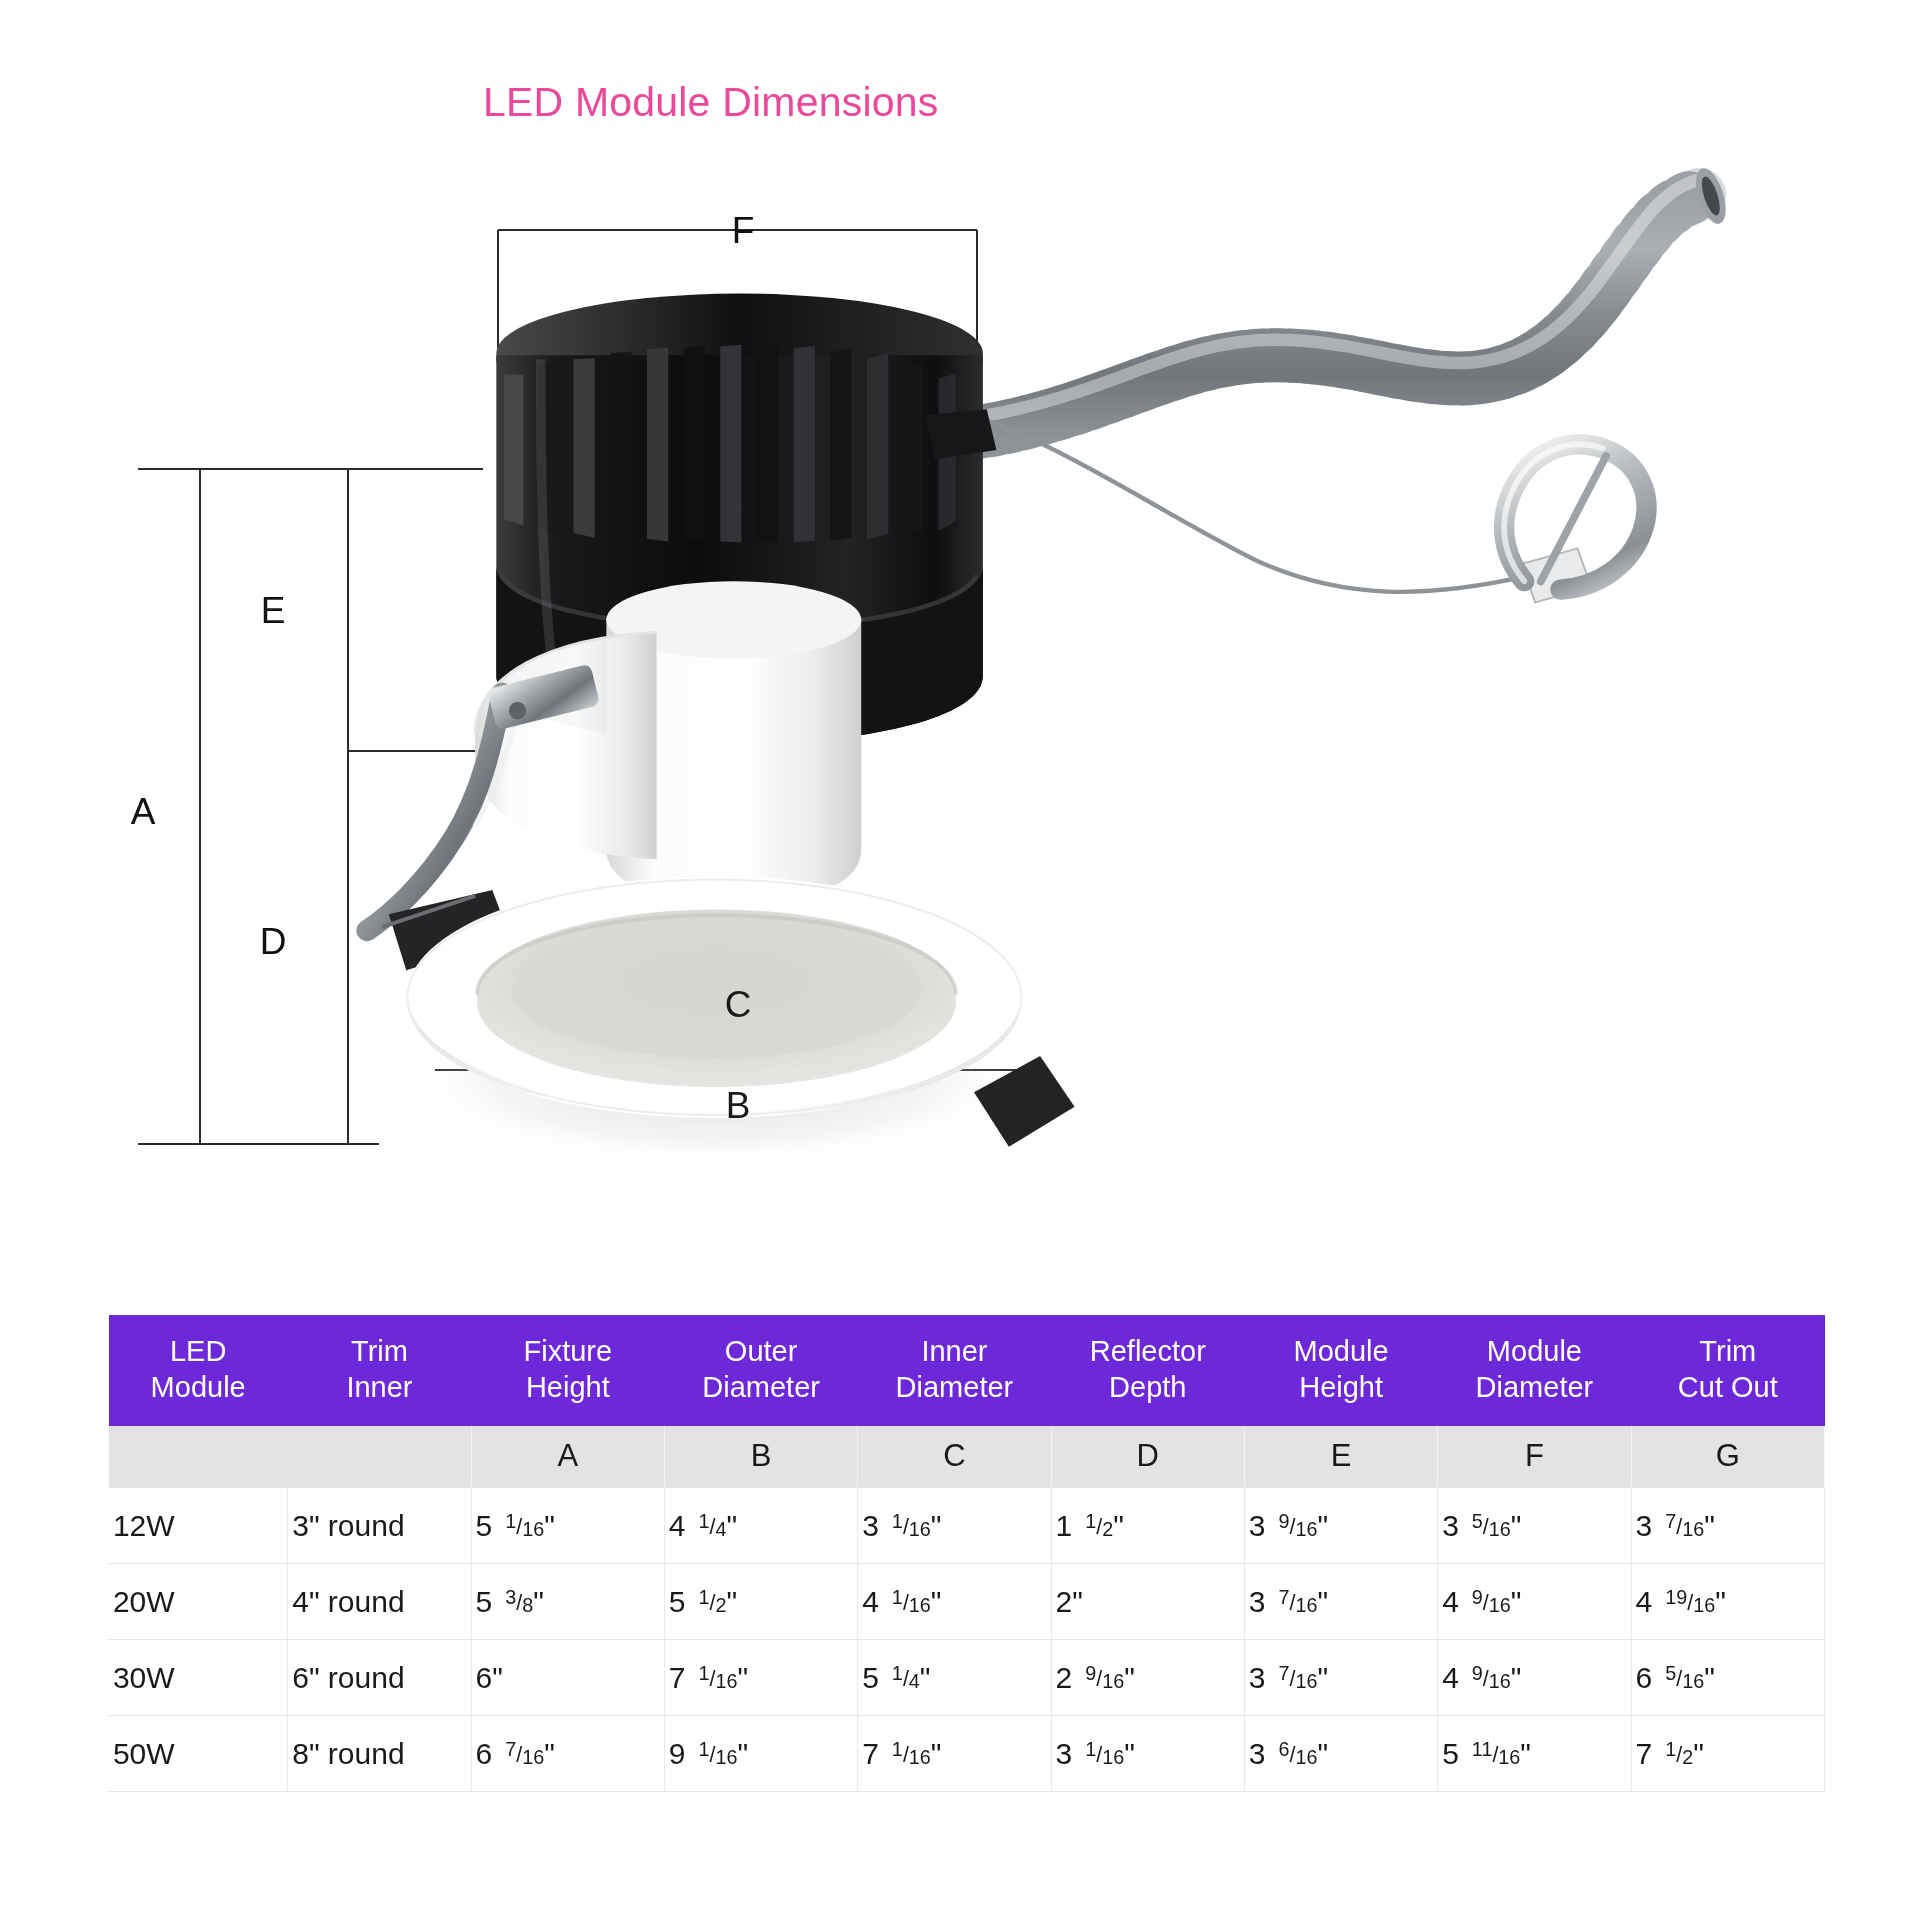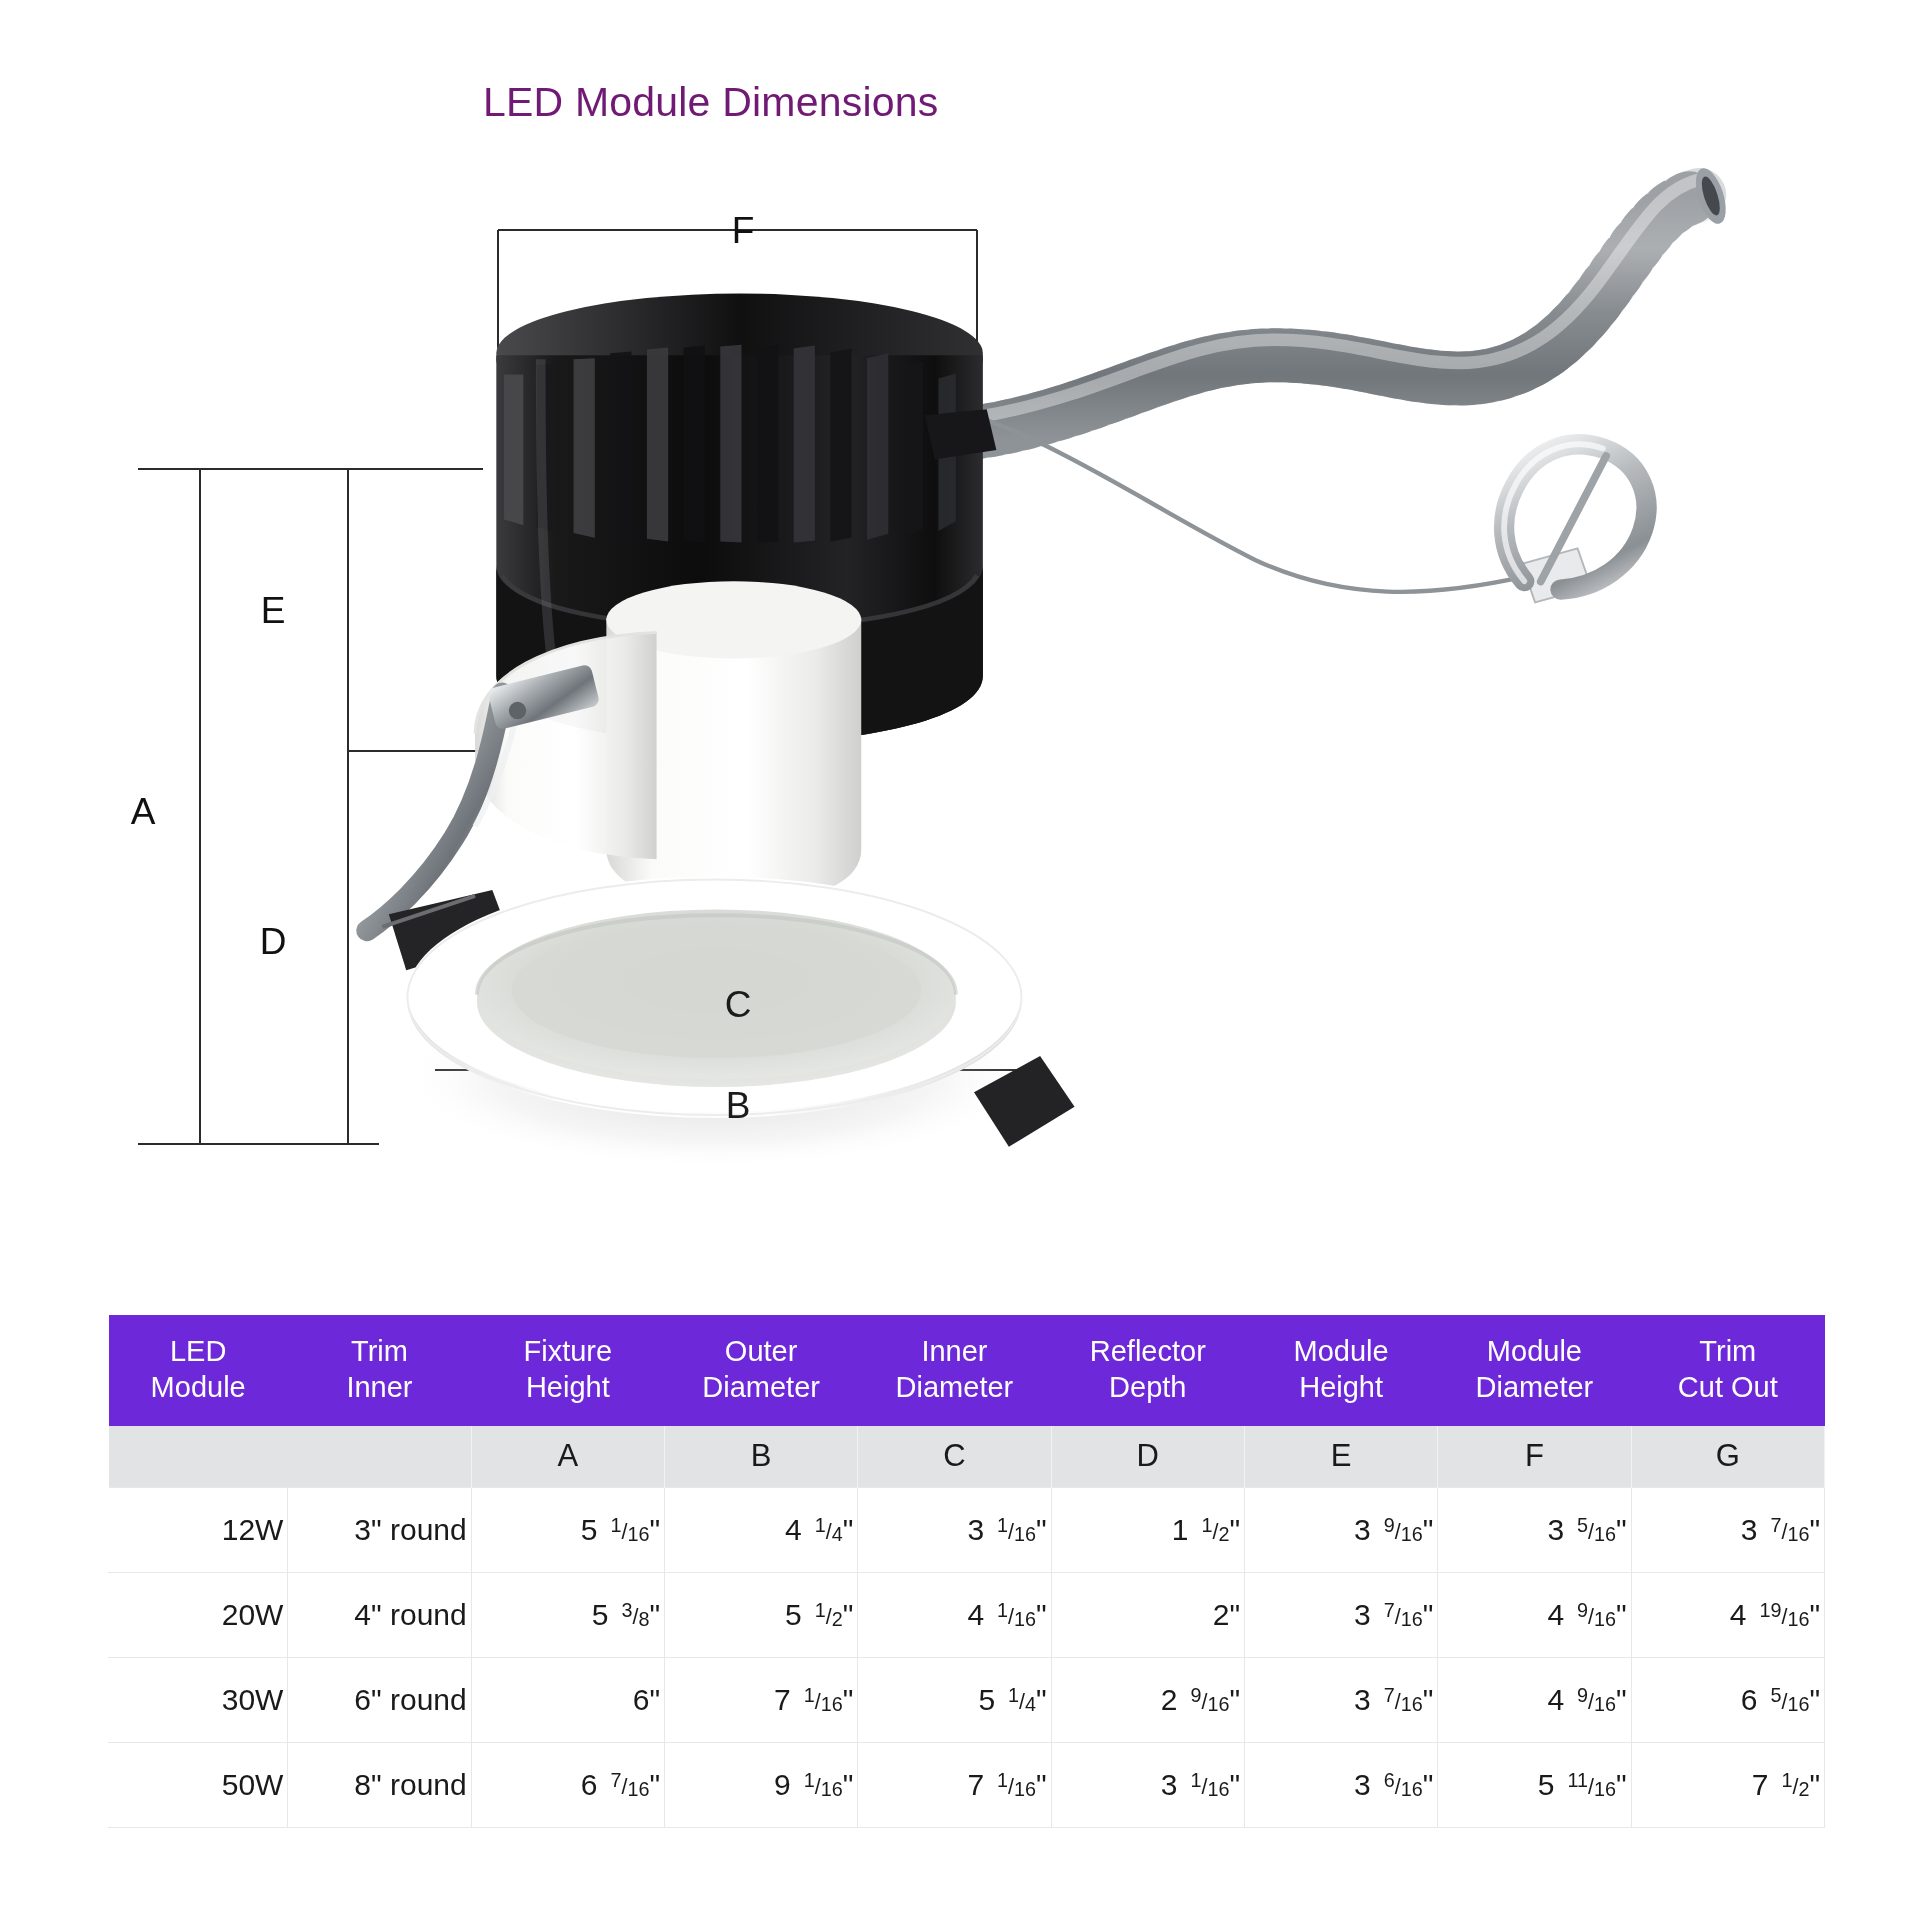--- a/index.html
+++ b/index.html
@@ -18,21 +18,21 @@
   }
 
   
   #page-title {
     position: absolute;
     left: 483px;
     top: 79px;
     font-size: 41px;
     font-weight: 400;
     letter-spacing: 0.2px;
-    color: #701a75;
+    color: #ec4899;
     white-space: nowrap;
   }
 
   
   #diagram {
     position: absolute;
     left: 0;
     top: 0;
     width: 1931px;
     height: 1284px;
@@ -84,22 +84,22 @@
     border-left: 1px solid #f2f2f2;
     border-right: 1px solid #f2f2f2;
     height: 60px;
   }
   #spec-table thead tr.head-letters th.blank {
     border-left: none;
     border-right: none;
   }
 
   #spec-table tbody td {
-    height: 85px;
-    text-align: right;
+    height: 76px;
+    text-align: left;
     vertical-align: middle;
     font-size: 30px;
     font-weight: 400;
     color: #1a1a1a;
     border: 1px solid #e8e8e8;
     padding: 0 3.9px;
     white-space: nowrap;
   }
   #spec-table tbody tr td:first-child { border-left: 1px solid #ffffff; }
   #spec-table tbody tr td:last-child  { border-right: 1px solid #e8e8e8; }

